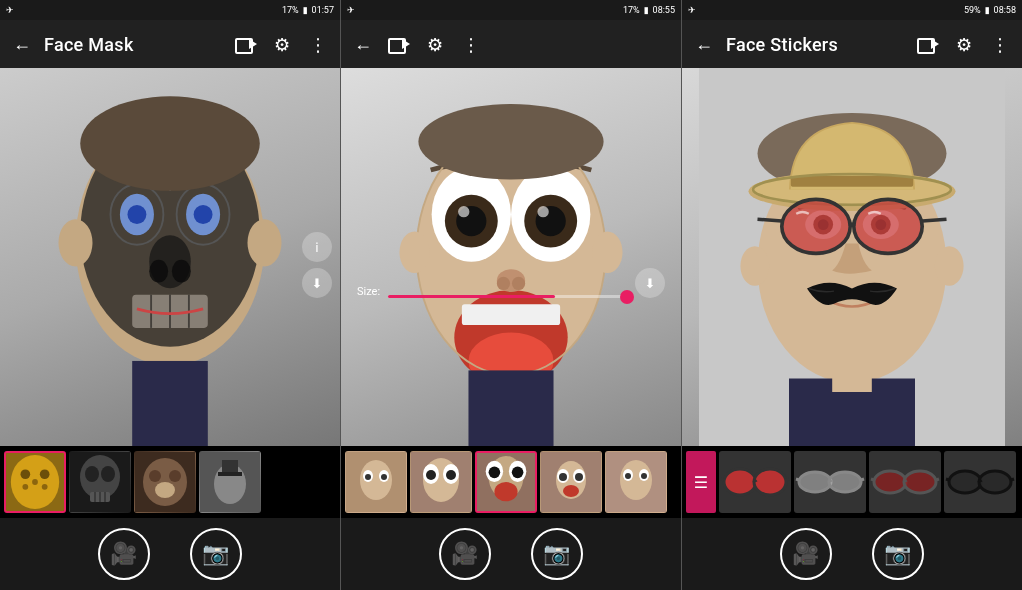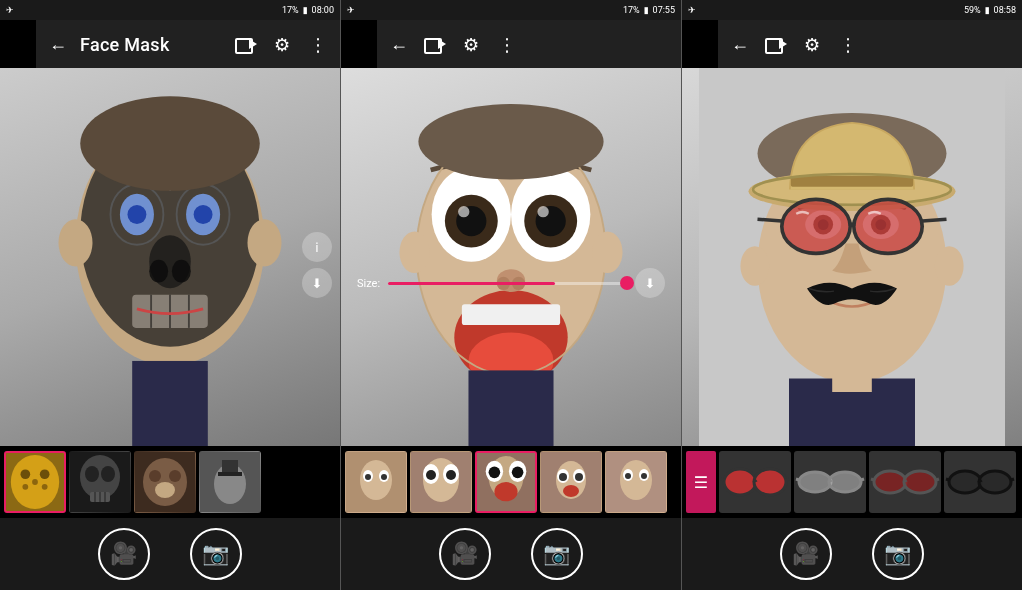--- a/index.html
+++ b/index.html
@@ -35,21 +35,20 @@
 
     
     .app-bar {
       height: 48px;
       background: #212121;
       display: flex;
       align-items: center;
       padding: 0 8px;
       gap: 8px;
       flex-shrink: 0;
-      margin-left: 36px;
     }
     .app-bar-title {
       flex: 1;
       color: #fff;
       font-size: 18px;
       font-weight: 500;
       letter-spacing: 0.3px;
     }
     .app-bar-icon {
       color: #fff;
@@ -116,21 +115,21 @@
       font-size: 22px;
     }
 
     
     .slider-row {
       position: absolute;
       bottom: 148px;
       left: 16px;
       right: 16px;
       display: flex;
-      align-items: center;
+      align-items: flex-end;
       gap: 8px;
     }
     .slider-label {
       color: #fff;
       font-size: 11px;
     }
     .slider-track {
       flex: 1;
       height: 3px;
       background: rgba(255,255,255,0.4);
@@ -293,21 +292,21 @@
 <body>
 
 <div class="panel">
 
   <div class="status-bar">
     <span class="status-left">
       <span>✈</span>
     </span>
     <span>17%</span>
     <span>▮</span>
-    <span>08:00</span>
+    <span>01:57</span>
   </div>
 
   <div class="app-bar">
     <span class="app-bar-icon back-arrow"></span>
     <span class="app-bar-title">Face Mask</span>
     <span class="app-bar-icon">
       <span class="appbar-video-icon"></span>
     </span>
     <span class="app-bar-icon gear-icon-sym"></span>
     <span class="app-bar-icon dots-icon"></span>
@@ -422,21 +421,21 @@
 <div class="panel-divider"></div>
 
 <div class="panel">
 
   <div class="status-bar">
     <span class="status-left">
       <span>✈</span>
     </span>
     <span>17%</span>
     <span>▮</span>
-    <span>07:55</span>
+    <span>08:55</span>
   </div>
 
   <div class="app-bar">
     <span class="app-bar-icon back-arrow"></span>
     <span class="app-bar-icon">
       <span class="appbar-video-icon"></span>
     </span>
     <span class="app-bar-icon gear-icon-sym"></span>
     <span class="app-bar-icon dots-icon"></span>
   </div>
@@ -574,20 +573,21 @@
     <span class="status-left">
       <span>✈</span>
     </span>
     <span>59%</span>
     <span>▮</span>
     <span>08:58</span>
   </div>
 
   <div class="app-bar">
     <span class="app-bar-icon back-arrow"></span>
+    <span class="app-bar-title">Face Stickers</span>
     <span class="app-bar-icon">
       <span class="appbar-video-icon"></span>
     </span>
     <span class="app-bar-icon gear-icon-sym"></span>
     <span class="app-bar-icon dots-icon"></span>
   </div>
 
   <div class="camera-area panel3-bg">
     <svg class="face-svg" viewBox="0 0 340 420">
 

